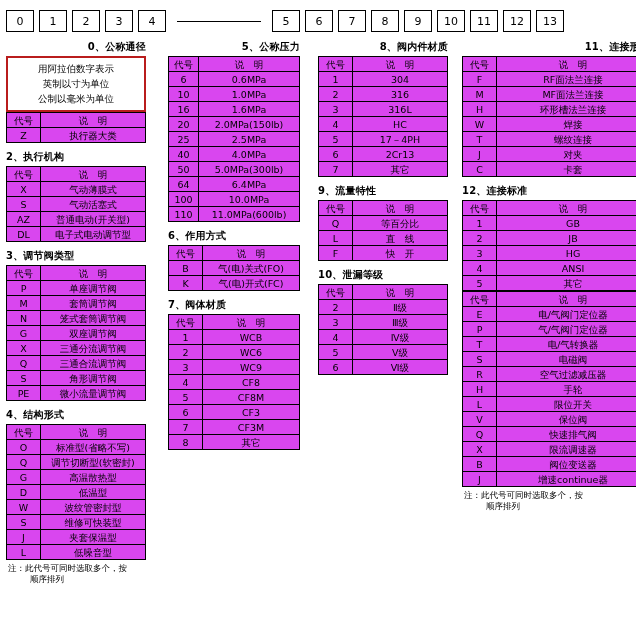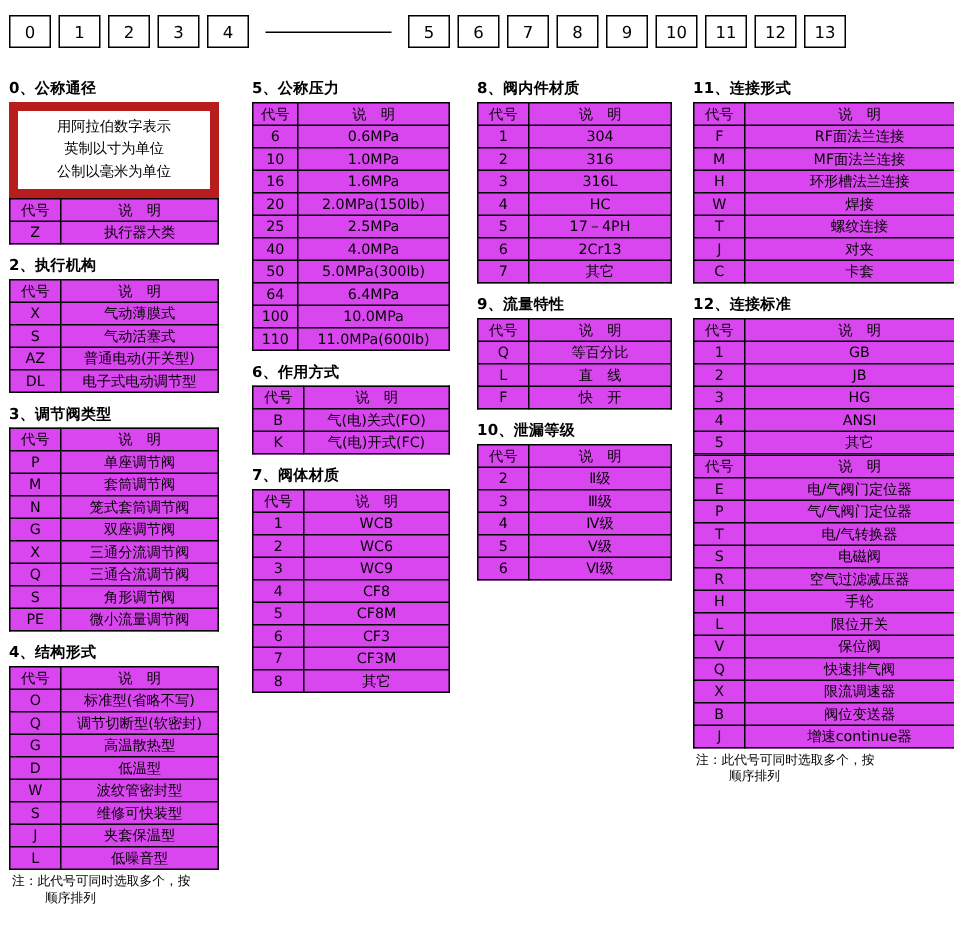--- a/index.html
+++ b/index.html
@@ -61,42 +61,42 @@
   #col2 { left: 168px; width: 132px; }
   #col3 { left: 318px; width: 130px; }
   #col4 { left: 462px; width: 188px; }
 
   .sec-title {
     font-size: 10px;
     font-weight: bold;
     margin: 7px 0 2px 0;
     letter-spacing: .2px;
   }
-  .sec-title:first-child { margin-top: 12px; }
+  .sec-title:first-child { margin-top: 0; text-align: right; }
 
   table.tbl {
     border-collapse: collapse;
     width: 100%;
     background: #d946ef;
   }
   table.tbl td, table.tbl th {
     border: 1px solid #000;
     font-size: 9.5px;
     font-weight: normal;
     text-align: center;
     height: 15px;
     line-height: 13px;
     padding: 0 1px;
     white-space: nowrap;
   }
   table.tbl td.code { width: 34px; }
   table.tbl.press td.code { width: 30px; }
 
   .note-box {
-    border: 6px solid #b91c1c;
+    border: 2px solid #b91c1c;
     font-size: 9.5px;
     line-height: 15px;
     text-align: center;
     padding: 3px 2px 4px 2px;
   }
   .note {
     font-size: 8.5px;
     line-height: 11px;
     margin-top: 3px;
     padding-left: 2px;

